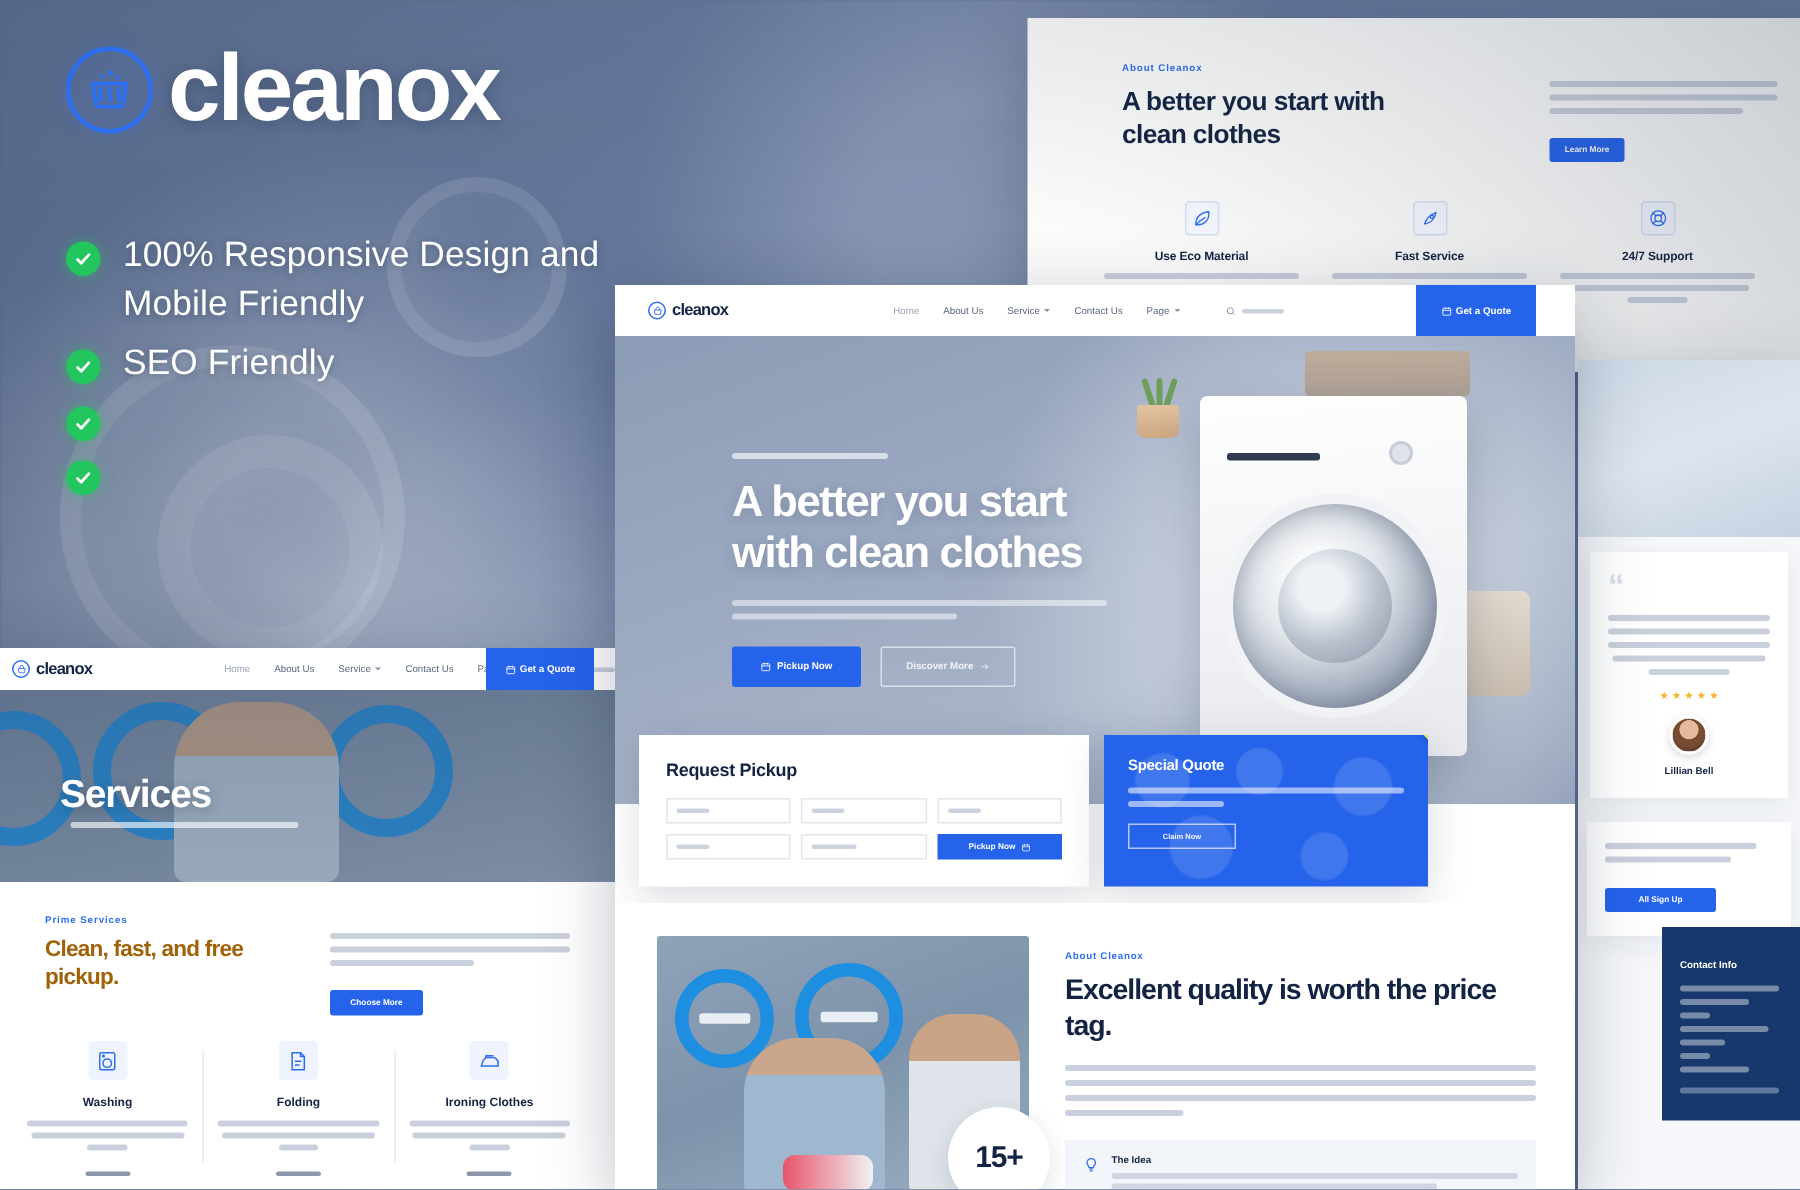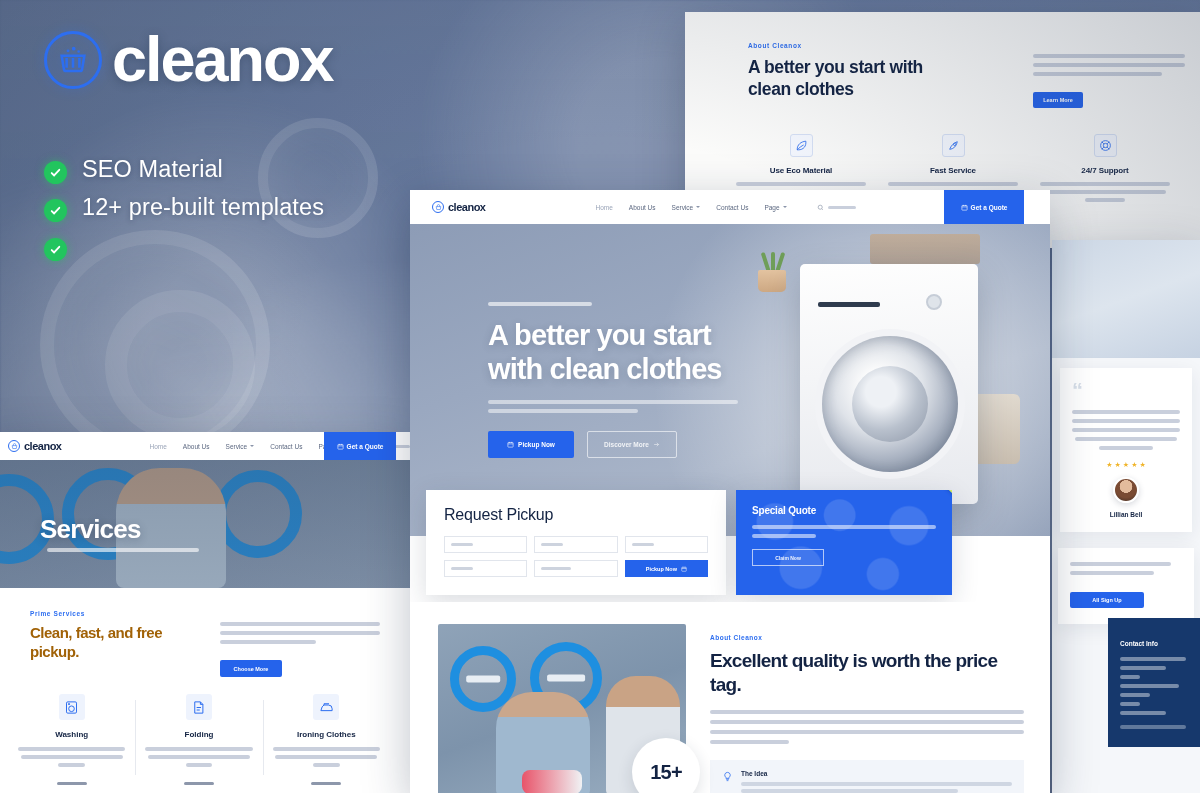--- a/index.html
+++ b/index.html
@@ -184,21 +184,21 @@
   .hb {
     height: 27px; display: flex; align-items: center; justify-content: center; gap: 4px;
     font-size: 6.5px; font-weight: 700; border-radius: 2px;
   }
   .hb.primary { width: 86px; background: #2563eb; color: #fff; }
   .hb.ghostbtn { width: 90px; border: 1px solid rgba(255,255,255,.6); color: rgba(255,255,255,.85); }
   .hb svg { width: 7px; height: 7px; }
 
   .pickup-wrap { position: absolute; left: 0; top: 300px; width: 640px; display: flex; padding: 0 16px; }
   .pickup-card { width: 300px; background: #fff; box-shadow: 0 8px 26px rgba(25,40,65,.16); padding: 16px 18px 18px; }
-  .pickup-title { font-size: 16px; font-weight: 400; color: #132343; letter-spacing: -.2px; }
+  .pickup-title { font-size: 12px; font-weight: 700; color: #132343; letter-spacing: -.2px; }
   .pickup-grid { margin-top: 12px; display: grid; grid-template-columns: repeat(3, 1fr); gap: 7px; }
   .fld { height: 17px; border: 1px solid #e1e5ec; display: flex; align-items: center; padding-left: 6px; }
   .fld .bar { width: 22px; height: 3px; background: #cdd3de; }
   .fld.submit { border: none; background: #2563eb; color: #fff; justify-content: center; gap: 4px; padding: 0; font-size: 5.5px; font-weight: 700; }
   .fld.submit svg { width: 6px; height: 6px; }
 
   .offer-card {
     width: 216px; margin-left: 10px; background: #2563eb; color: #fff;
     padding: 15px 16px; position: relative; overflow: hidden;
     box-shadow: 0 8px 26px rgba(25,40,65,.16);
@@ -737,33 +737,40 @@
       <span class="logo-word">cleanox</span>
     </div>
 
     <div class="features">
       <div class="feat">
         <span class="tick">
           <svg viewBox="0 0 24 24" fill="none" stroke="#fff" stroke-width="3.4" stroke-linecap="round" stroke-linejoin="round">
               <path d="M5 13l4.5 4.5L19 7"></path>
             </svg>
         </span>
-        <span class="feat-txt">SEO Material</span>
+        <span class="feat-txt">100% Responsive Design and Mobile Friendly</span>
       </div>
       <div class="feat">
         <span class="tick">
           <svg viewBox="0 0 24 24" fill="none" stroke="#fff" stroke-width="3.4" stroke-linecap="round" stroke-linejoin="round">
               <path d="M5 13l4.5 4.5L19 7"></path>
             </svg>
         </span>
-        <span class="feat-txt">12+ pre-built templates</span>
+        <span class="feat-txt">SEO Friendly</span>
       </div>
       <div class="feat">
         <span class="tick">
           <svg viewBox="0 0 24 24" fill="none" stroke="#fff" stroke-width="3.4" stroke-linecap="round" stroke-linejoin="round">
               <path d="M5 13l4.5 4.5L19 7"></path>
             </svg>
         </span>
       </div>
+      <div class="feat">
+        <span class="tick">
+          <svg viewBox="0 0 24 24" fill="none" stroke="#fff" stroke-width="3.4" stroke-linecap="round" stroke-linejoin="round">
+              <path d="M5 13l4.5 4.5L19 7"></path>
+            </svg>
+        </span>
+      </div>
     </div>
   </div>
 
 </div>
 
 </body></html>

